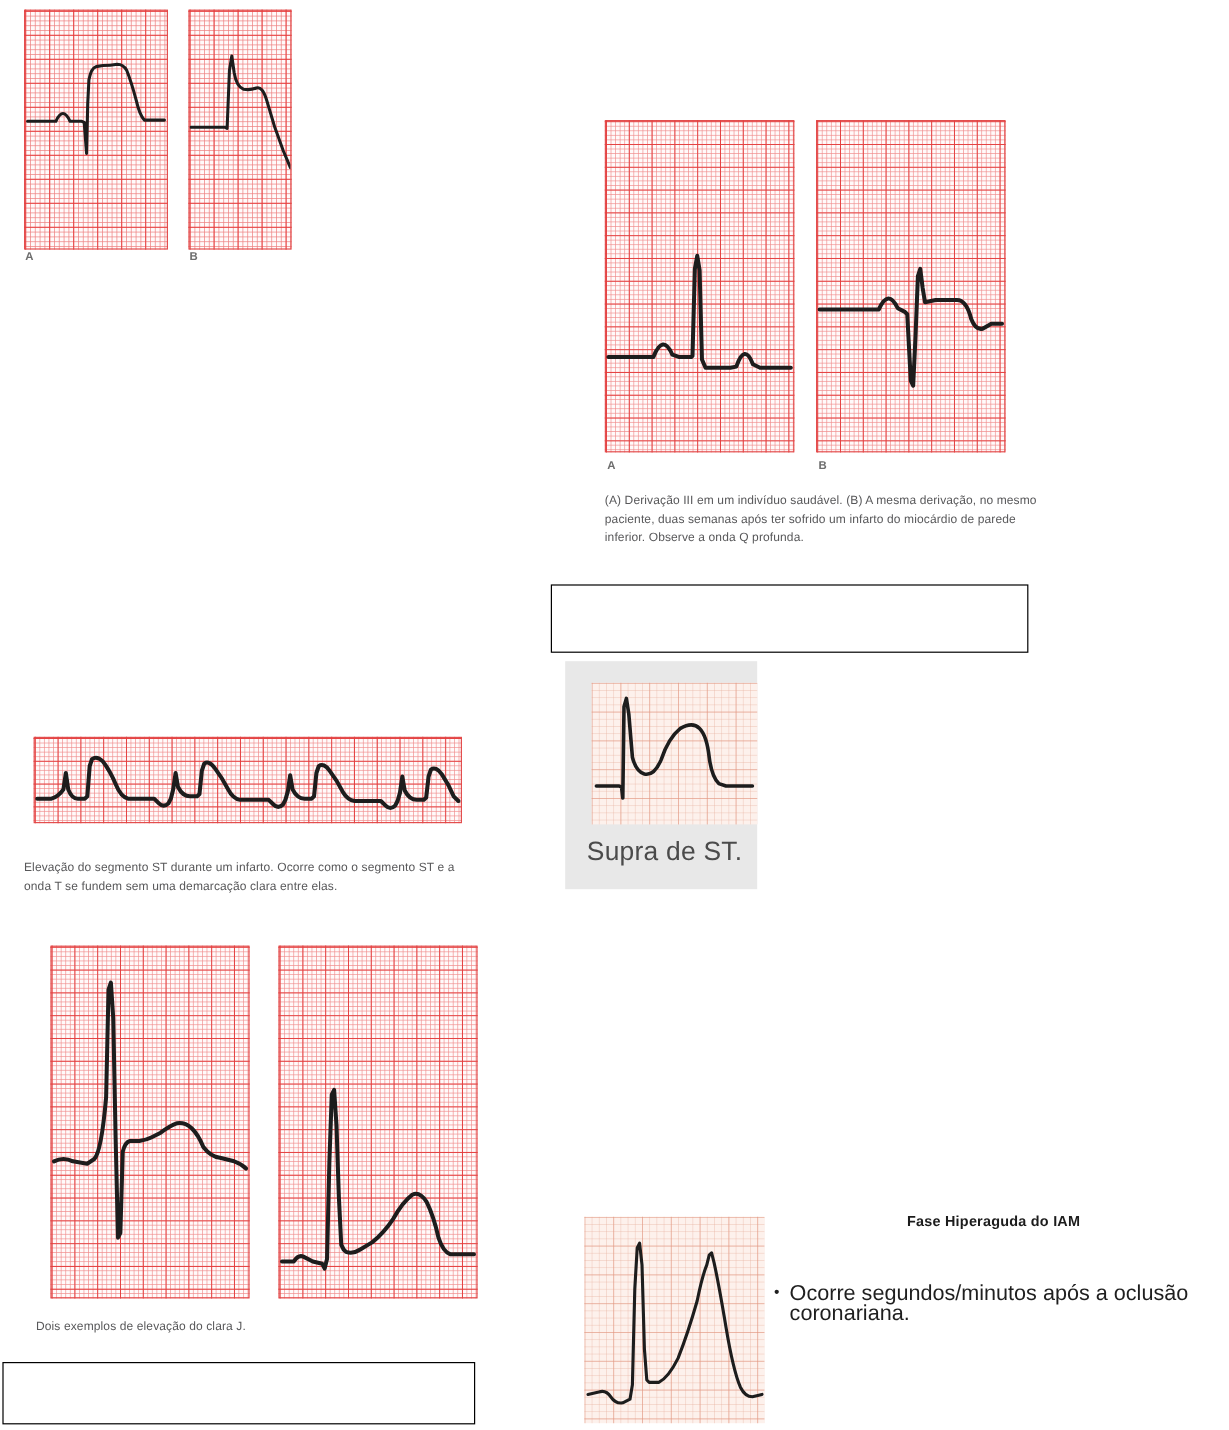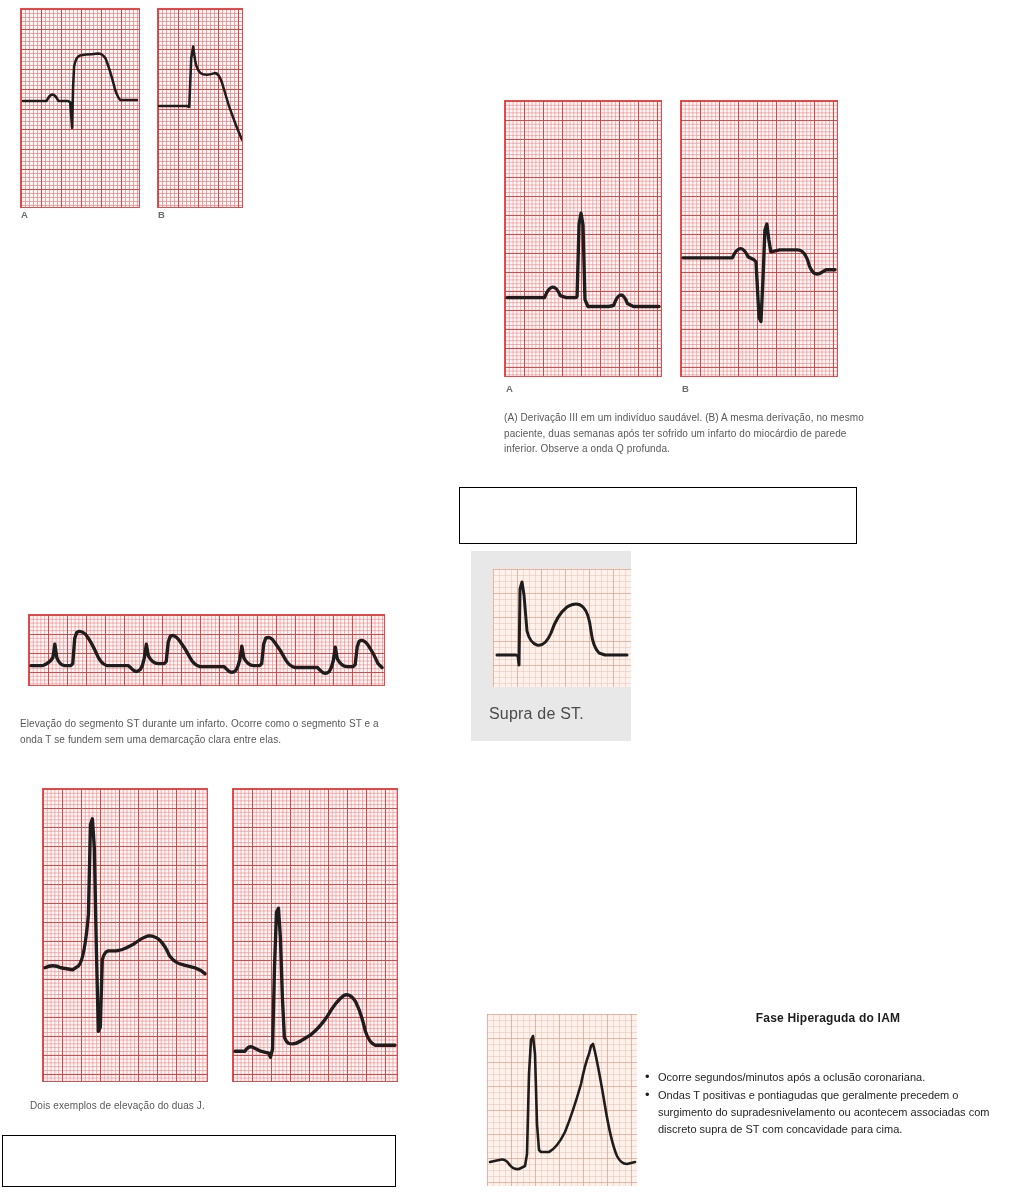--- a/index.html
+++ b/index.html
@@ -83,39 +83,39 @@
     box-sizing: border-box;
   }
   .supra-img-wrap {
     position: absolute;
     left: 22px; top: 18px;
     width: 138px; height: 118px;
   }
   .supra-label {
     position: absolute;
     left: 18px; bottom: 18px;
-    font-size: 16px;
+    font-size: 22px;
     color: #4b4b4b;
     letter-spacing: 0.2px;
   }
 
   
   .ha-title {
     position: absolute;
     font-size: 12px;
     font-weight: 700;
     color: #1c1c1c;
     letter-spacing: 0.2px;
   }
   .ha-list {
     position: absolute;
     margin: 0;
     padding: 0;
     list-style: none;
-    font-size: 11px;
+    font-size: 18px;
     line-height: 17px;
     color: #1f1f1f;
   }
   .ha-list li {
     position: relative;
     padding-left: 13px;
     margin-bottom: 1px;
   }
   .ha-list li::before {
     content: "\2022";
@@ -181,28 +181,27 @@
     <path class="trace" stroke-width="3.4" d="M 2,180 Q 10,176 18,180 L 30,182 L 36,178 Q 42,172 46,126 L 48,36 L 50,30 L 52,60 L 54,160 L 56,244 L 58,240 L 60,172 Q 62,164 66,163 L 74,163 Q 80,162 84,160 L 92,156 Q 100,150 106,148 Q 112,147 118,152 Q 124,158 128,168 Q 134,176 142,177 L 154,180 Q 160,182 164,186"></path>
   </svg>
 </div>
 
 <div class="ecg-panel fine" style="left:232px; top:788px; width:166px; height:294px;">
   <svg viewBox="0 0 166 294" preserveAspectRatio="none">
     <path class="trace" stroke-width="3.4" d="M 2,264 L 12,264 Q 16,258 20,260 Q 24,262 28,264 L 36,266 L 38,270 L 40,262 L 42,180 L 44,124 L 46,120 L 48,150 L 50,210 L 52,250 L 54,254 L 56,256 Q 62,258 68,254 L 78,248 Q 88,240 96,228 Q 104,214 112,208 Q 118,205 124,214 Q 130,226 134,244 Q 138,256 144,258 L 164,258"></path>
   </svg>
 </div>
 
-<div class="caption" style="left:30px; top:1098px; width:330px;">Dois exemplos de elevação do duas J.</div>
+<div class="caption" style="left:30px; top:1098px; width:330px;">Dois exemplos de elevação do clara J.</div>
 
 <div class="empty-box" style="left:2px; top:1135px; width:394px; height:52px;"></div>
 
 <div class="ecg-panel pale" style="left:487px; top:1014px; width:150px; height:172px;">
   <svg viewBox="0 0 150 172" preserveAspectRatio="none">
     <path class="trace" stroke-width="2.6" d="M 3,148 L 12,146 Q 18,144 22,150 Q 26,156 32,155 L 38,152 L 40,140 L 42,60 L 44,26 L 46,22 L 48,40 L 50,110 L 52,136 L 54,138 L 62,138 Q 70,134 78,118 Q 86,98 94,70 Q 98,50 102,40 L 104,32 L 106,30 L 108,38 Q 112,56 118,92 Q 124,128 130,142 Q 134,150 140,150 L 148,148"></path>
   </svg>
 </div>
 
 <div class="ha-title" style="left:648px; top:1011px; width:360px; text-align:center;">Fase Hiperaguda do IAM</div>
 
 <ul class="ha-list" style="left:645px; top:1069px; width:370px;">
   <li>Ocorre segundos/minutos após a oclusão coronariana.</li>
-  <li>Ondas T positivas e pontiagudas que geralmente precedem o surgimento do supradesnivelamento ou acontecem associadas com discreto supra de ST com concavidade para cima.</li>
 </ul>
 
 </body></html>

